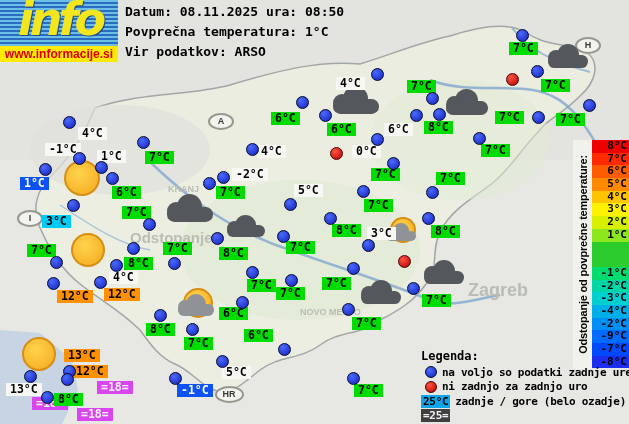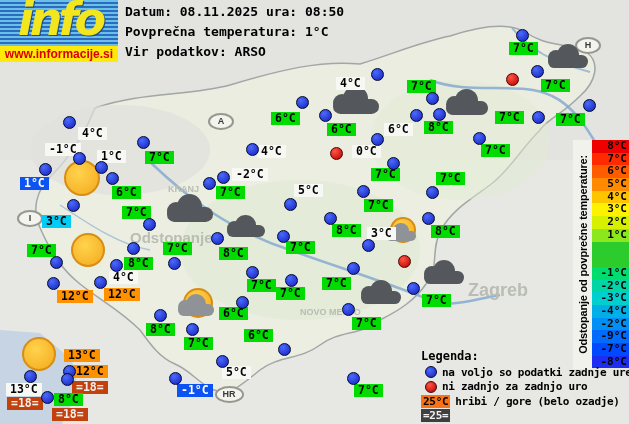--- a/index.html
+++ b/index.html
@@ -22,21 +22,21 @@
   .hline{position:absolute;left:125px;color:#000;font-weight:bold;font-size:13px;white-space:pre;}
 
   
   .lbl{position:absolute;height:13px;line-height:13px;padding:0 4px;
        font-weight:bold;font-size:11.5px;letter-spacing:0;white-space:nowrap;z-index:5;}
   .bg-green{background:#00dc00;color:#000;}
   .bg-white{background:#f7f7f4;color:#000;}
   .bg-orange{background:#ff9100;color:#000;}
   .bg-cyan{background:#00ccf5;color:#000;}
   .bg-blue{background:#0d52f2;color:#fff;}
-  .bg-dark{background:#c2410c;color:#f0f0f0;}
+  .bg-dark{background:#d946ef;color:#f0f0f0;margin-left:25px;}
 
   .dot{position:absolute;width:11px;height:11px;border-radius:50%;z-index:6;
        background:radial-gradient(circle at 35% 30%,#4a6aff,#1520b8);border:1px solid #00092e;}
   .dot.red{background:radial-gradient(circle at 35% 30%,#ff5544,#b40000);border-color:#4d0000;}
 
   .sun{position:absolute;border-radius:50%;z-index:4;
        background:radial-gradient(circle at 40% 35%,#ffd34d,#f4a91c);border:2px solid #d88e12;}
   .cloud{position:absolute;z-index:4;}
   .cloud i{position:absolute;border-radius:50%;background:#54585c;}
   .cloud.light i{background:#8f9397;}
@@ -58,21 +58,21 @@
        padding:0;box-sizing:border-box;padding-right:2px;}
 
   
   #legend{position:absolute;left:421px;top:349px;z-index:8;font-weight:bold;font-size:11px;color:#000;}
   #legend-title{font-size:12px;margin-bottom:2px;}
   .leg-row{display:flex;align-items:center;height:14.5px;white-space:nowrap;letter-spacing:-0.3px;}
   .leg-dot{width:10px;height:10px;border-radius:50%;margin:0 5px 0 4px;flex:0 0 auto;}
   .leg-dot.blue{background:radial-gradient(circle at 35% 30%,#4a6aff,#1520b8);border:1px solid #00092e;}
   .leg-dot.red{background:radial-gradient(circle at 35% 30%,#ff5544,#b40000);border:1px solid #4d0000;}
   .leg-box{height:13px;line-height:13px;padding:0 2px;margin-right:5px;flex:0 0 auto;font-size:11px;}
-  .leg-box.white{background:#f97316;color:#000;}
+  .leg-box.white{background:#0ea5e9;color:#000;}
   .leg-box.dark{background:#3f3f3f;color:#f0f0f0;}
 </style>
 </head>
 <body>
 
 <div id="app">
 
   <svg id="bg" width="629" height="424">
     <rect width="629" height="424" fill="#e7e8e3"></rect>
     <rect width="629" height="160" fill="#e3e3e0"></rect>
@@ -307,20 +307,20 @@
         <div class="leg-row">
           <span class="leg-dot blue"></span>
           <span>na voljo so podatki zadnje ure</span>
         </div>
         <div class="leg-row">
           <span class="leg-dot red"></span>
           <span>ni zadnjo za zadnjo uro</span>
         </div>
         <div class="leg-row">
           <span class="leg-box white">25°C</span>
-          <span>hribi / gore (belo ozadje)</span>
+          <span>zadnje / gore (belo ozadje)</span>
         </div>
         <div class="leg-row">
           <span class="leg-box dark">=25=</span>
         </div>
       </div>
   </div>
 </div>
 
 </body></html>

